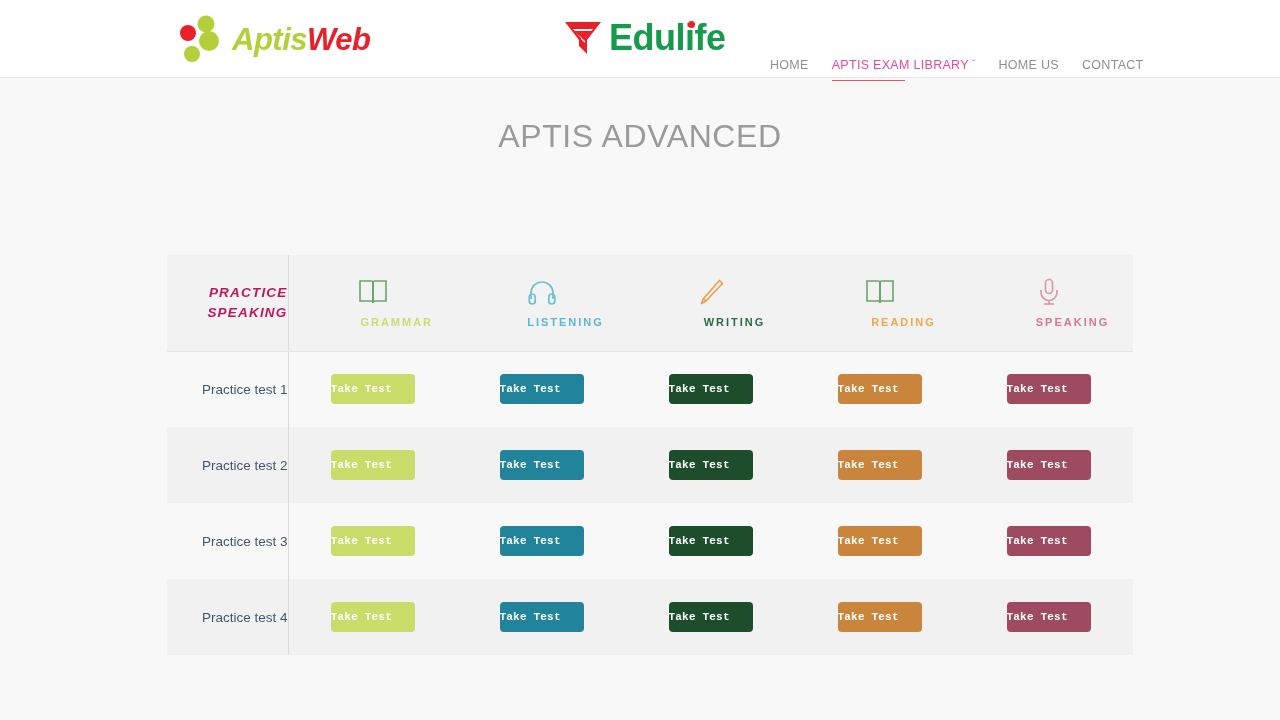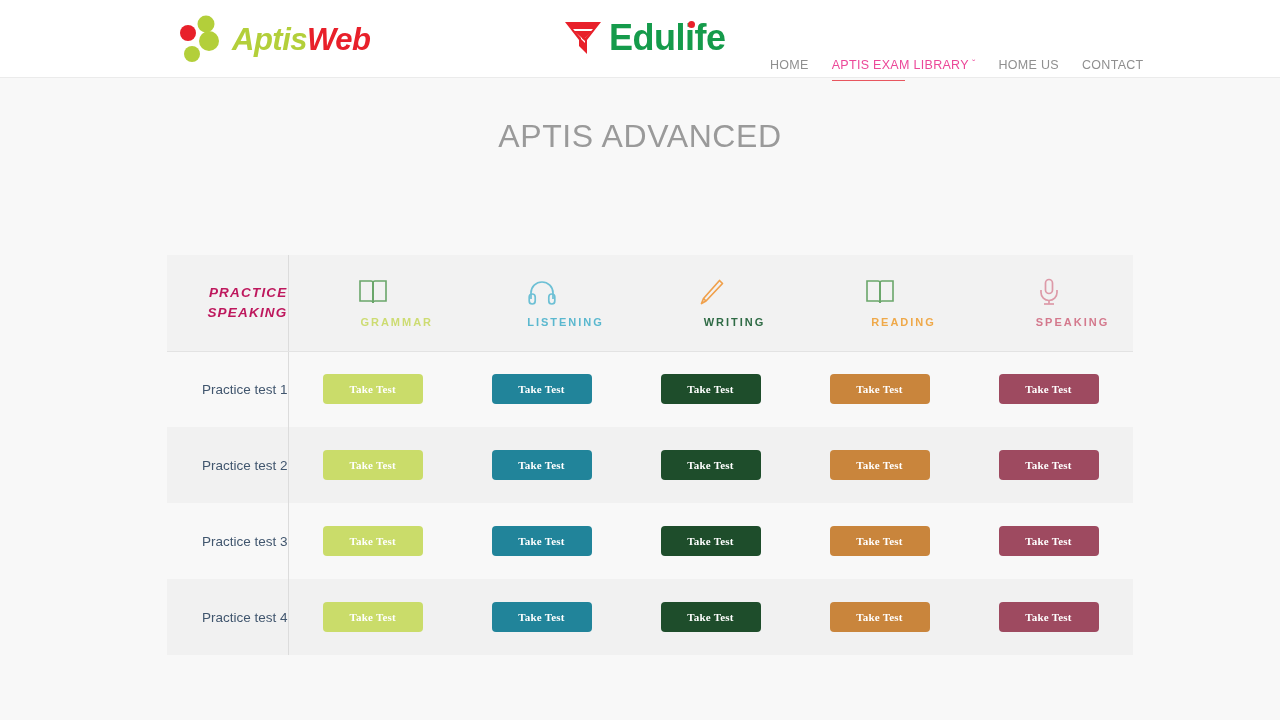--- a/index.html
+++ b/index.html
@@ -191,32 +191,32 @@
     padding-right: 24px;
     font-size: 13.5px;
     color: #41566e;
     border-right: 1px solid #dcdcdc;
   }
 
   .td-mod { text-align: center; }
 
   .take-test-btn {
     display: inline-block;
-    width: 100px;
+    width: 84px;
     height: 30px;
     line-height: 30px;
     border: none;
     border-radius: 4px;
     color: #ffffff;
     font-size: 11px;
     font-weight: bold;
     letter-spacing: 0.2px;
-    font-family: Liberation Serif, serif;
+    font-family: Liberation Mono, monospace;
     cursor: pointer;
-    text-align: center;
+    text-align: left;
     padding: 0;
   }
 </style>
 </head>
 <body>
 
 <header class="site-header">
 
   <div class="brand-left">
     <span class="mark">

